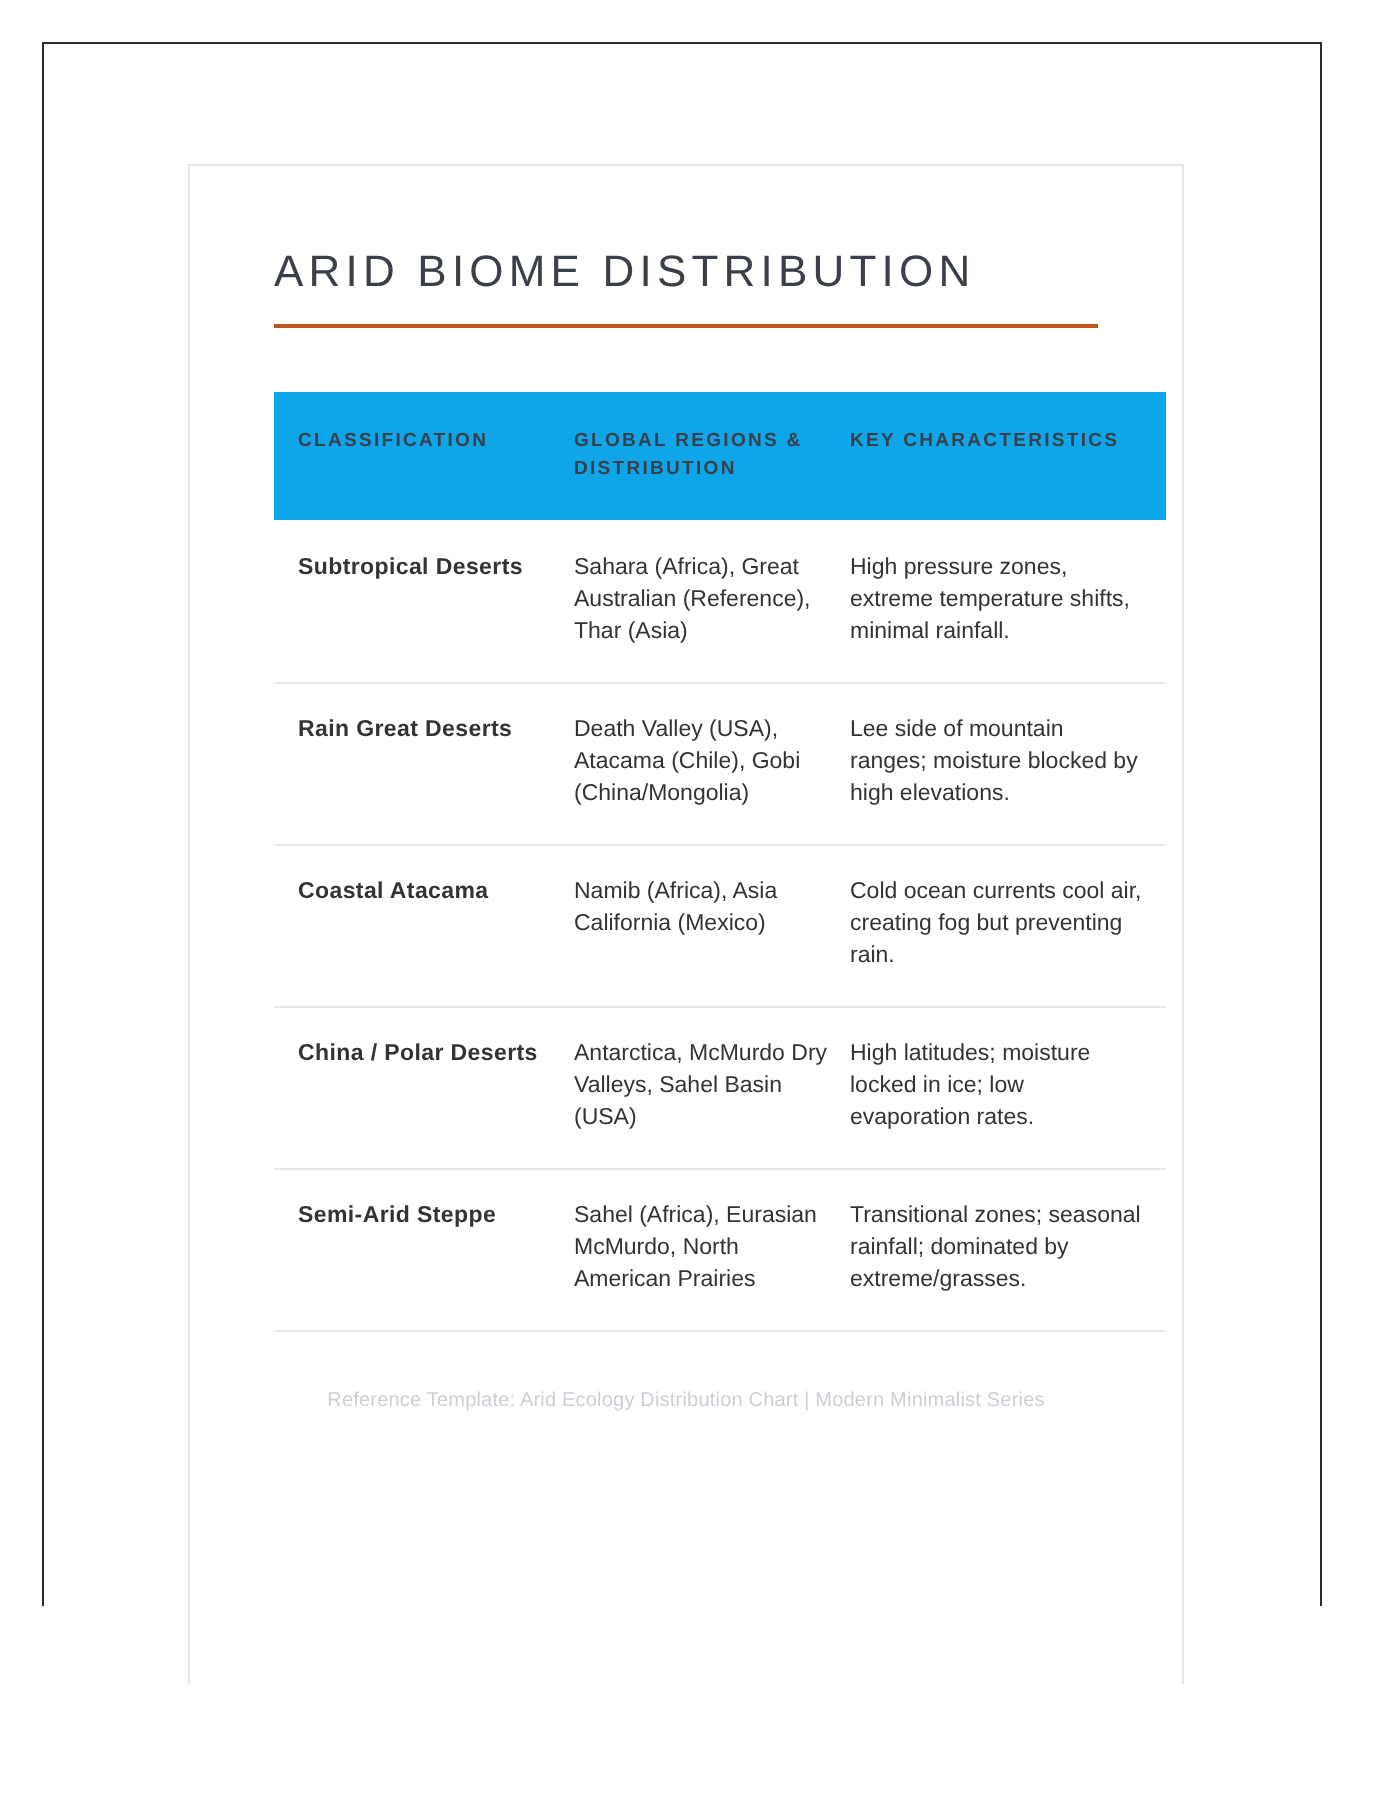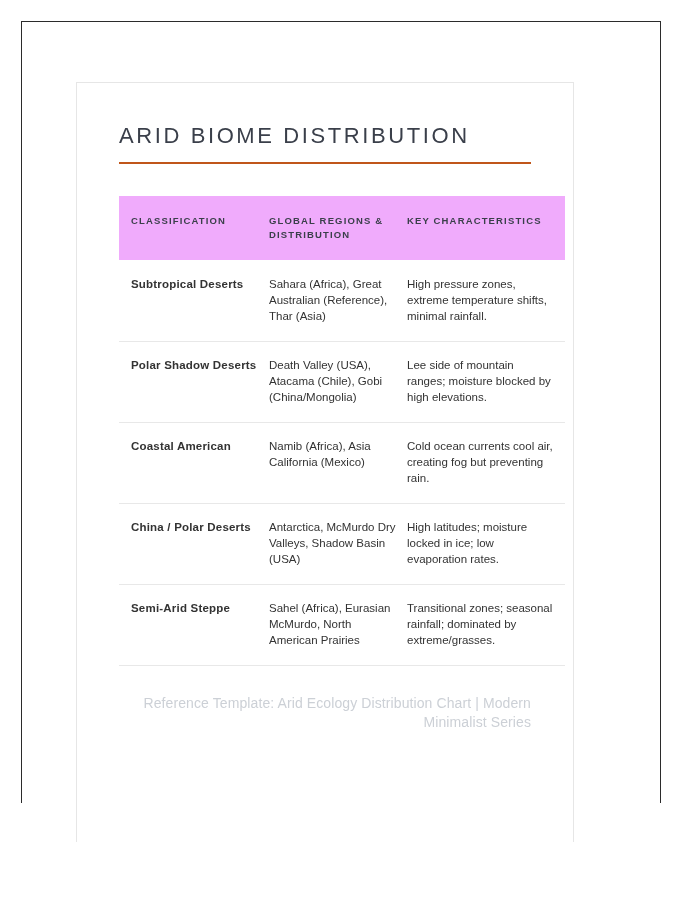--- a/index.html
+++ b/index.html
@@ -24,21 +24,21 @@
     height: 782px;
     border: 1px solid #2b2b2b;
     border-bottom: none;
     box-sizing: border-box;
     background: transparent;
   }
 
   
   #content-card {
     position: absolute;
-    left: 76px;
+    left: 94px;
     top: 82px;
     width: 498px;
     height: 760px;
     background: #ffffff;
     border: 1px solid #e6e6e6;
     border-bottom: none;
     box-sizing: border-box;
     overflow: hidden;
   }
 
@@ -64,21 +64,21 @@
     margin: 0 0 32px 0;
   }
 
   
   #biome-table {
     width: 100%;
     border-collapse: collapse;
     table-layout: fixed;
   }
   #biome-table thead th {
-    background: #f0abfc;
+    background: #0ea5e9;
     text-align: left;
     vertical-align: top;
     font-size: 9.5px;
     font-weight: bold;
     letter-spacing: 1.15px;
     color: #3a3f4a;
     line-height: 1.45;
     padding: 18px 10px 18px 0;
   }
   #biome-table thead th:first-child {
@@ -105,22 +105,22 @@
     font-size: 11.5px;
     letter-spacing: 0.2px;
   }
   .col-class { width: 150px; }
   .col-regions { width: 138px; }
   .col-chars { width: 158px; }
 
   
   #footer-caption {
     margin-top: 28px;
-    text-align: right;
-    font-size: 14px;
+    text-align: center;
+    font-size: 10px;
     color: #ccd0d6;
     letter-spacing: 0.1px;
     line-height: 1.4;
   }
 </style>
 </head>
 <body>
 
 <div id="outer-frame"></div>
 
@@ -144,32 +144,32 @@
           <th>KEY CHARACTERISTICS</th>
         </tr>
       </thead>
       <tbody>
         <tr>
           <td class="cell-classification">Subtropical Deserts</td>
           <td>Sahara (Africa), Great Australian (Reference), Thar (Asia)</td>
           <td>High pressure zones, extreme temperature shifts, minimal rainfall.</td>
         </tr>
         <tr>
-          <td class="cell-classification">Polar Shadow Deserts</td>
+          <td class="cell-classification">Rain Great Deserts</td>
           <td>Death Valley (USA), Atacama (Chile), Gobi (China/Mongolia)</td>
           <td>Lee side of mountain ranges; moisture blocked by high elevations.</td>
         </tr>
         <tr>
-          <td class="cell-classification">Coastal American</td>
+          <td class="cell-classification">Coastal Atacama</td>
           <td>Namib (Africa), Asia California (Mexico)</td>
           <td>Cold ocean currents cool air, creating fog but preventing rain.</td>
         </tr>
         <tr>
           <td class="cell-classification">China / Polar Deserts</td>
-          <td>Antarctica, McMurdo Dry Valleys, Shadow Basin (USA)</td>
+          <td>Antarctica, McMurdo Dry Valleys, Sahel Basin (USA)</td>
           <td>High latitudes; moisture locked in ice; low evaporation rates.</td>
         </tr>
         <tr>
           <td class="cell-classification">Semi-Arid Steppe</td>
           <td>Sahel (Africa), Eurasian McMurdo, North American Prairies</td>
           <td>Transitional zones; seasonal rainfall; dominated by extreme/grasses.</td>
         </tr>
       </tbody>
     </table>
 

